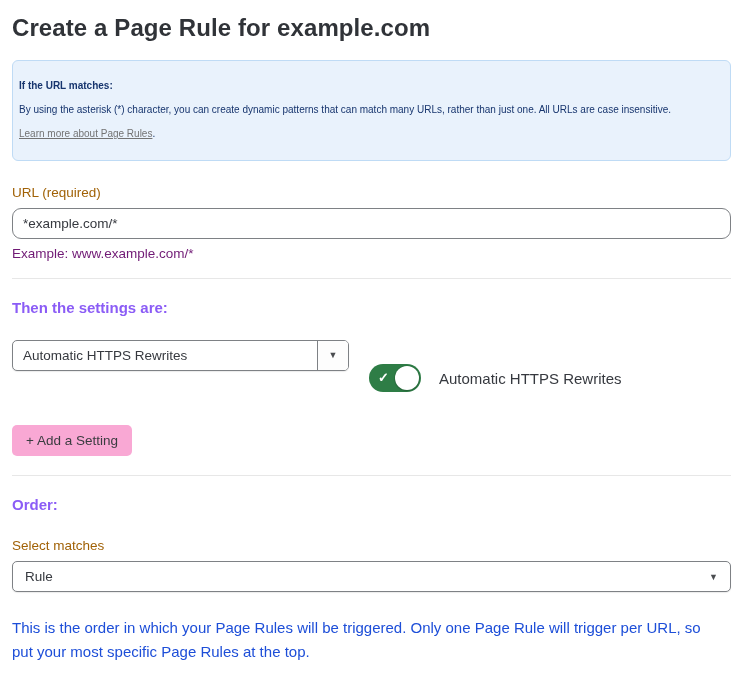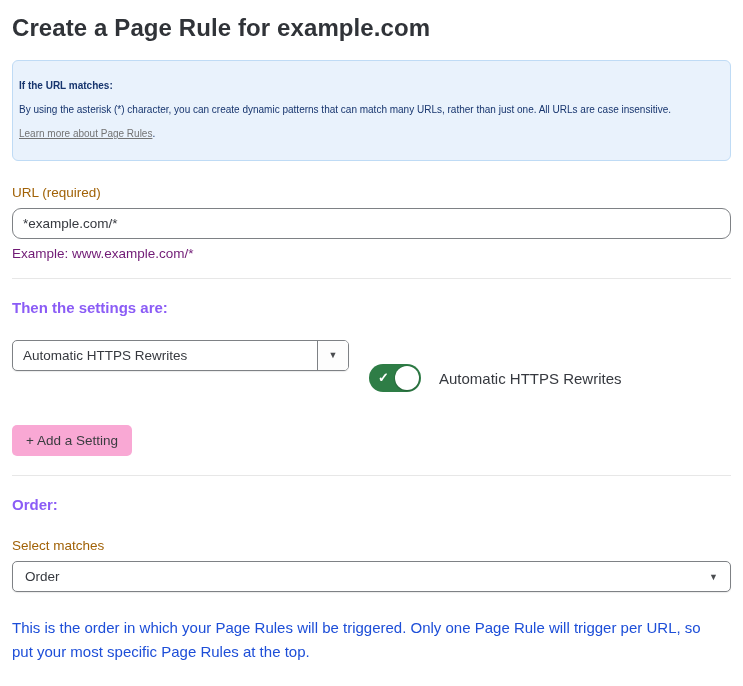--- a/index.html
+++ b/index.html
@@ -239,21 +239,21 @@
   </div>
 
   <button class="btn btn-gray add-setting-btn">+ Add a Setting</button>
 
   <hr class="divider" style="margin-top:19px;">
 
   <div class="section-heading">Order:</div>
 
   <label class="field-label order-label">Select matches</label>
   <div class="full-select">
-    <span>Order</span>
+    <span>Rule</span>
     <span class="caret">▼</span>
   </div>
   <div class="order-help">This is the order in which your Page Rules will be triggered. Only one Page Rule will trigger per URL, so put your most specific Page Rules at the top.</div>
 
   
 
   
 
 </div>
 

